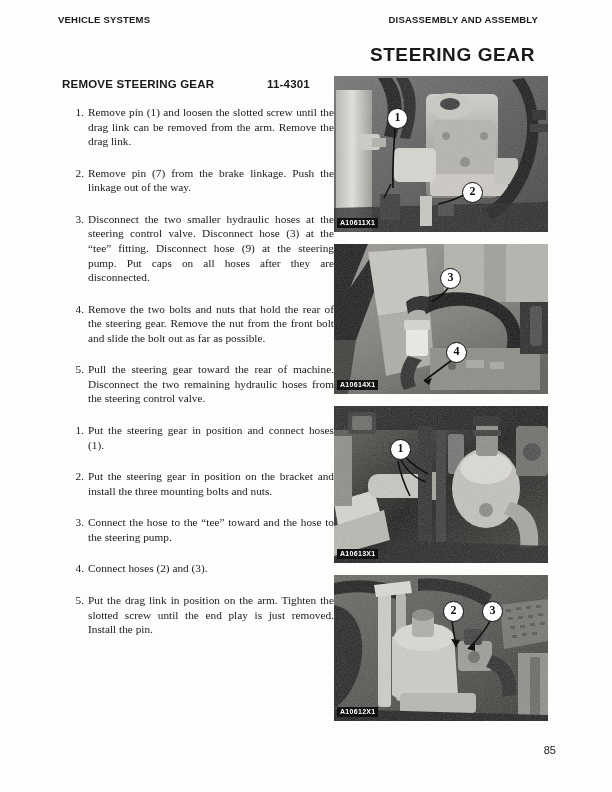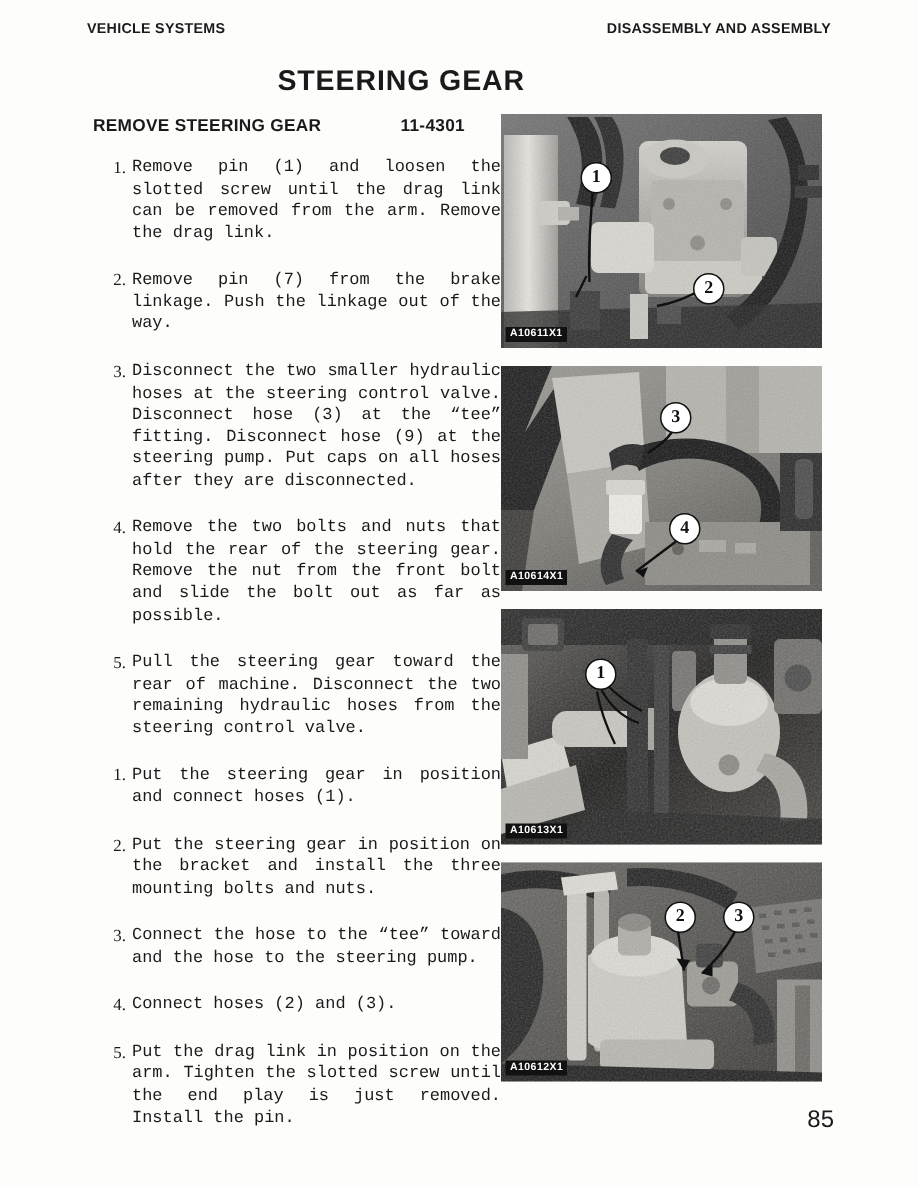--- a/index.html
+++ b/index.html
@@ -23,29 +23,29 @@
     top: 14px;
     left: 58px;
     right: 58px;
     height: 14px;
     font-family: "Liberation Sans", sans-serif;
     font-weight: bold;
     font-size: 9.5px;
     letter-spacing: 0.2px;
   }
   .runhead .left  { position: absolute; left: 0;  top: 0; }
-  .runhead .right { position: absolute; right: 0; top: 0; }
+  .runhead .right { position: absolute; right: 16px; top: 0; }
 
   
   .doc-title {
     position: absolute;
     top: 44px;
     left: 0;
     width: 535px;
-    text-align: center;
+    text-align: right;
     font-family: "Liberation Sans", sans-serif;
     font-weight: bold;
     font-size: 19px;
     letter-spacing: 0.6px;
   }
 
   
   .col-left {
     position: absolute;
     left: 62px;
@@ -80,21 +80,21 @@
     margin-bottom: 17px;
   }
   ol.steps > li .num {
     position: absolute;
     left: 4px;
     top: 0;
     width: 18px;
     text-align: right;
     font-size: 11.3px;
   }
-  ol.steps > li .txt { display: block; font-family: Liberation Mono, monospace; }
+  ol.steps > li .txt { display: block; }
 
   .endby {
     margin-top: 14px;
     padding-left: 26px;
     font-size: 11.3px;
     line-height: 1.35;
   }
   .endby .endby-sub { padding-left: 18px; }
 
   
@@ -149,21 +149,21 @@
   }
 
   .leaders { position: absolute; left: 0; top: 0; z-index: 3; }
 
   
   .folio {
     position: absolute;
     right: 56px;
     bottom: 36px;
     font-family: "Liberation Sans", sans-serif;
-    font-size: 16px;
+    font-size: 11px;
     margin-top: 38px;
   }
 </style>
 </head>
 <body>
 
 <div class="page">
 
   <div class="runhead">
     <span class="left">VEHICLE SYSTEMS</span>

